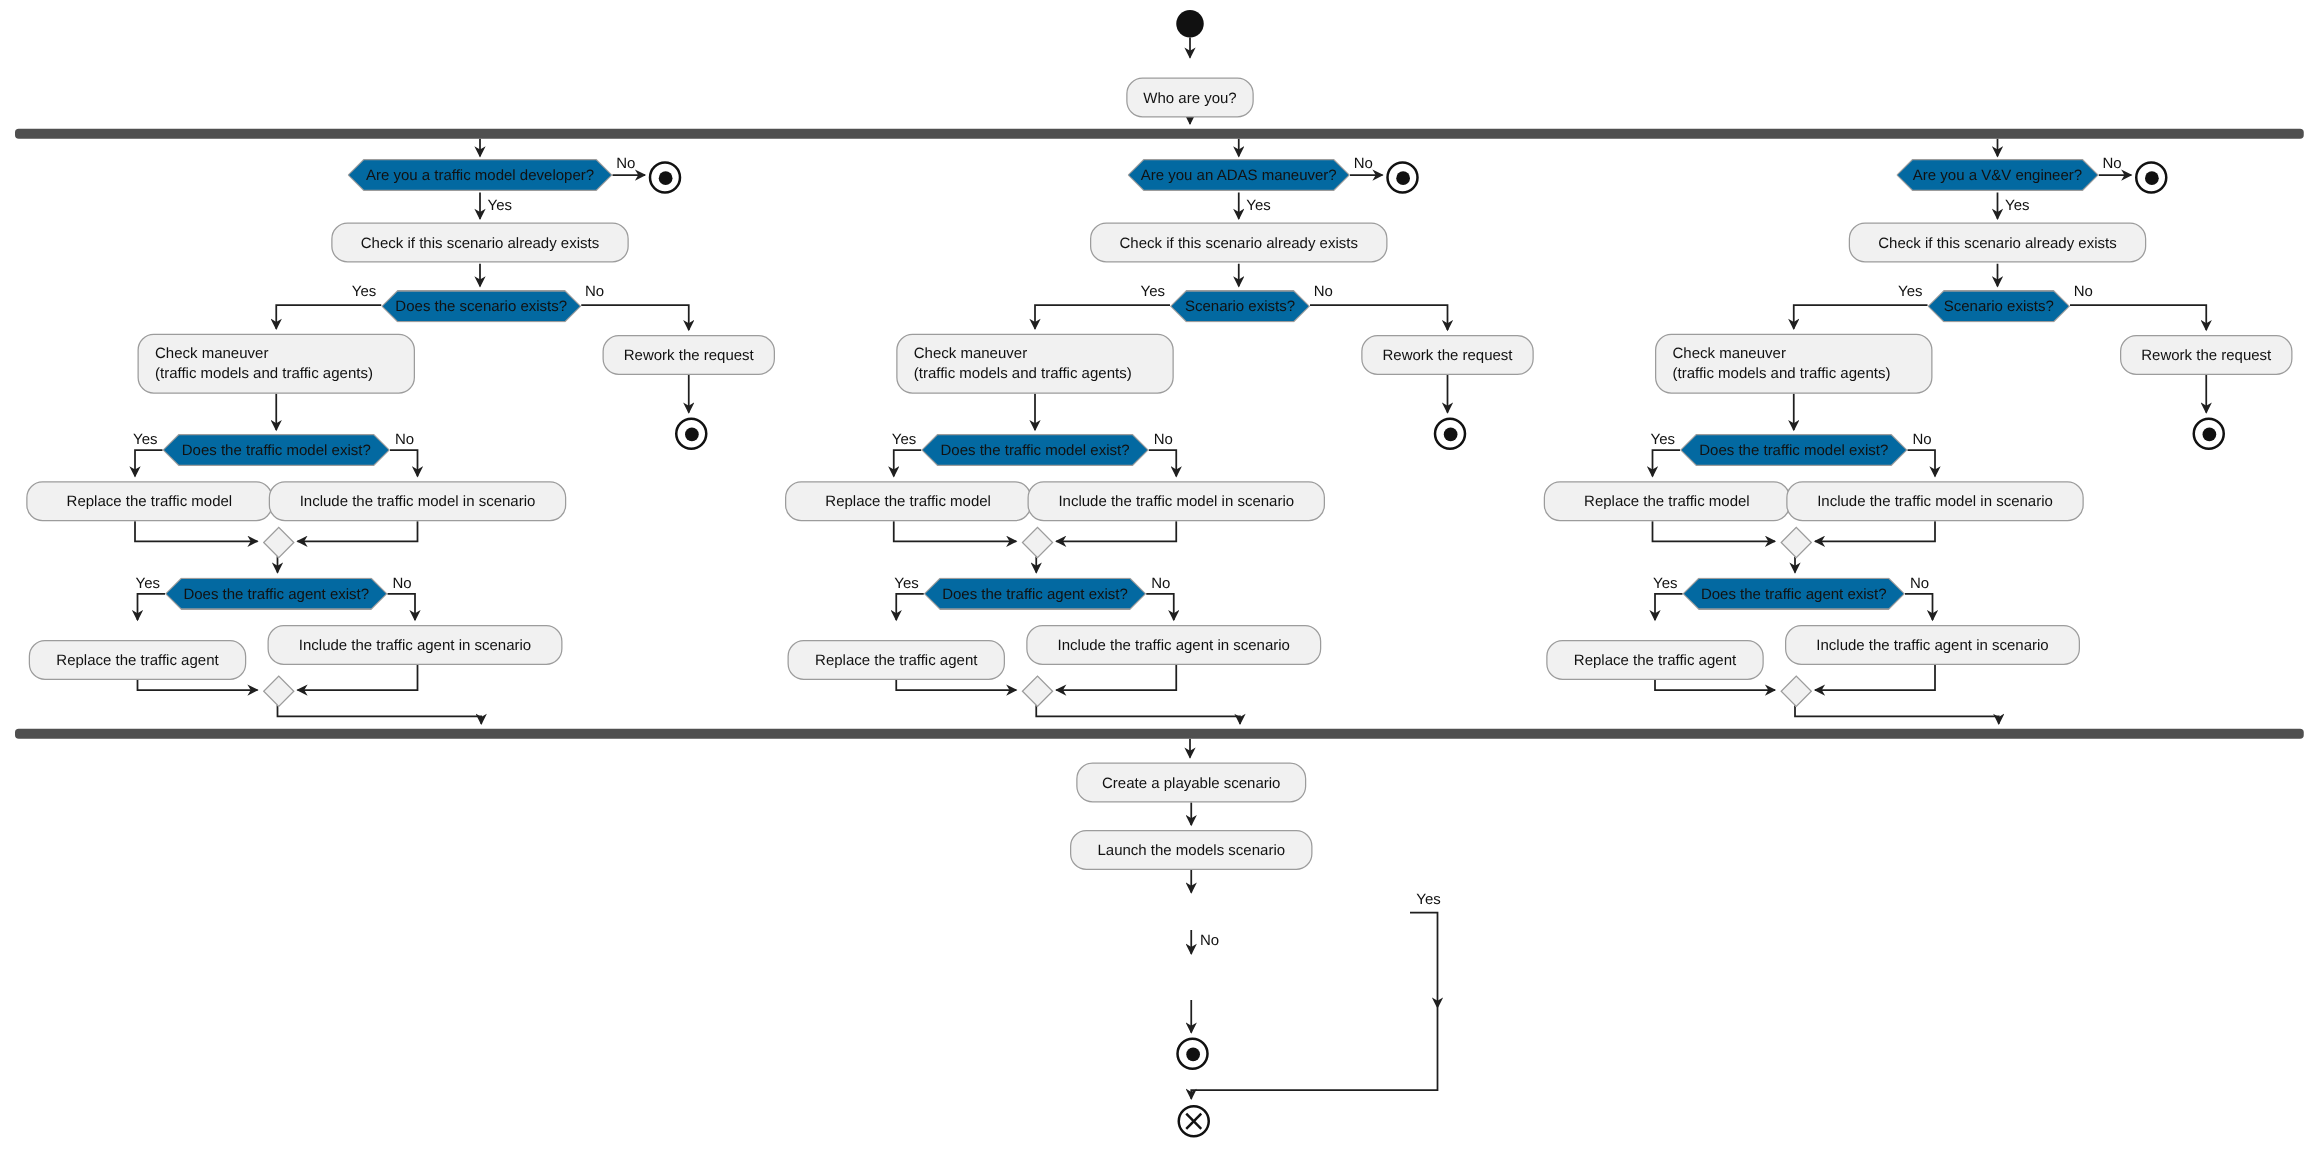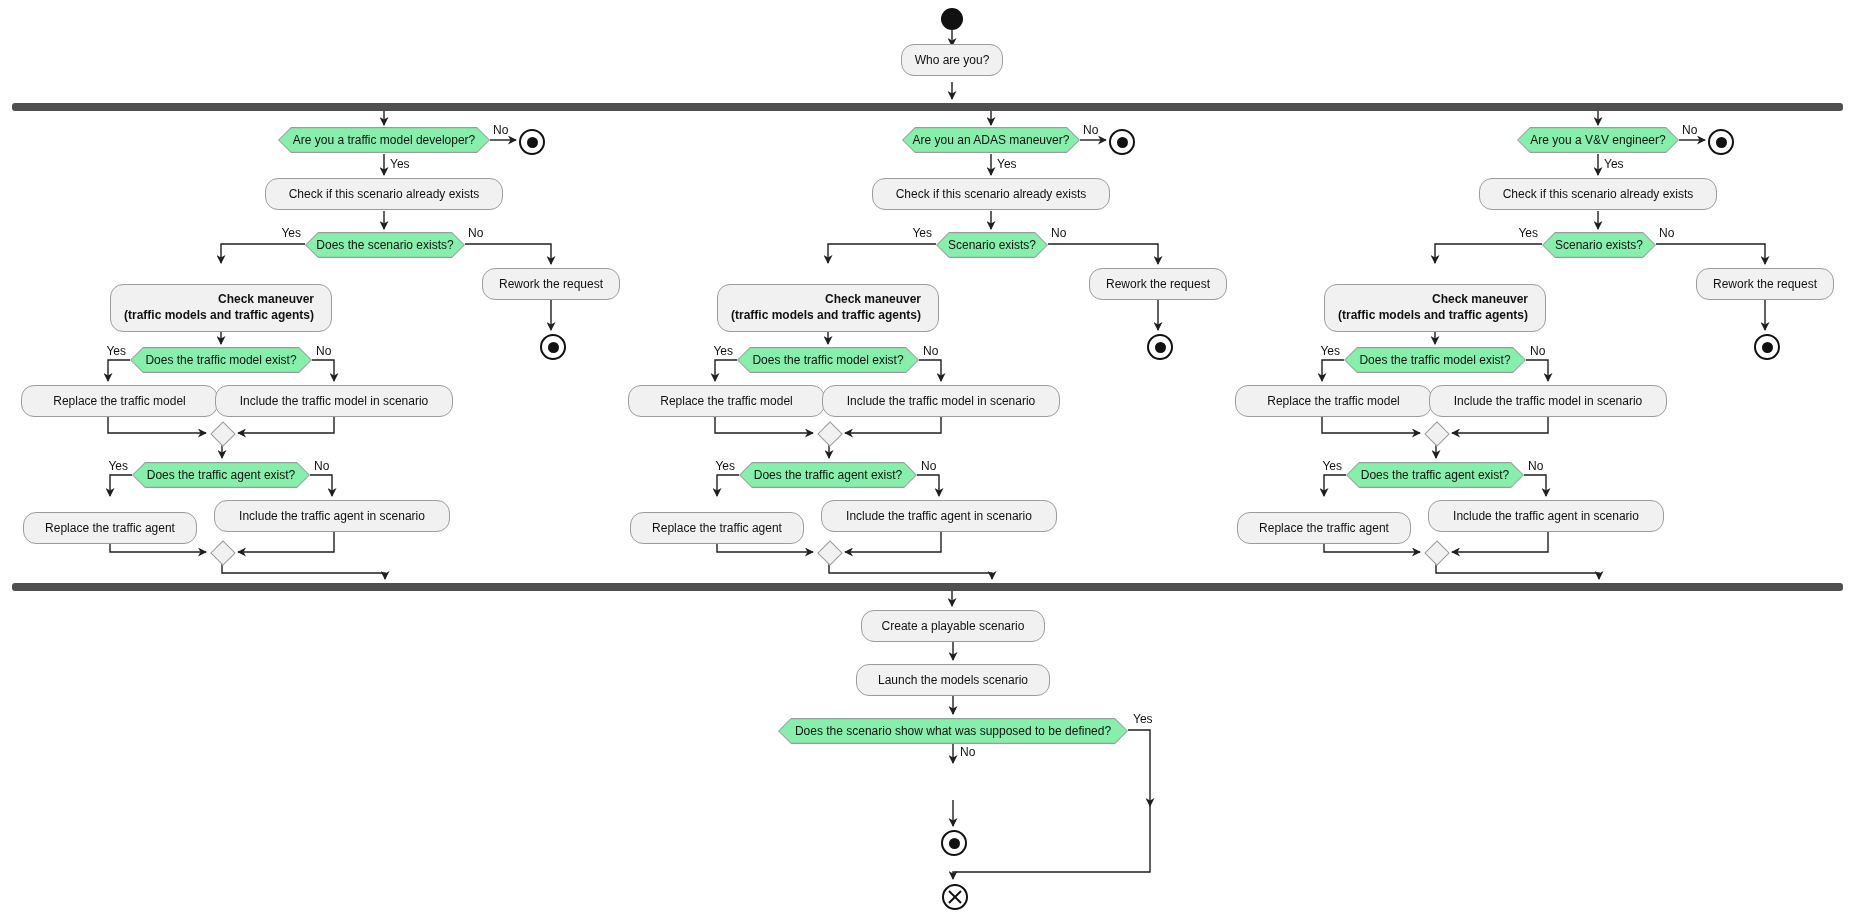--- a/index.html
+++ b/index.html
@@ -12,21 +12,21 @@
   .activity{
     position:absolute;box-sizing:border-box;background:#f1f1f1;border:1.2px solid #9c9c9c;
     border-radius:13px;display:flex;align-items:center;justify-content:center;
     white-space:nowrap;height:32px;
   }
   .hex{
     position:absolute;box-sizing:border-box;height:26px;background:#9c9c9c;
     clip-path:polygon(13px 0,calc(100% - 13px) 0,100% 50%,calc(100% - 13px) 100%,13px 100%,0 50%);
   }
   .hex .hex-in{
-    position:absolute;inset:1.2px;background:#86efac;display:flex;align-items:center;justify-content:center;
+    position:absolute;inset:1.2px;background:#0369a1;display:flex;align-items:center;justify-content:center;
     white-space:nowrap;
     clip-path:polygon(12px 0,calc(100% - 12px) 0,100% 50%,calc(100% - 12px) 100%,12px 100%,0 50%);
   }
   .lbl{position:absolute;white-space:nowrap;line-height:1.1;}
   .lbl.r{text-align:right;width:30px;}
   .diamond{position:absolute;width:16px;height:16px;background:#f1f1f1;border:1.2px solid #9c9c9c;transform:rotate(45deg);}
   .start-dot{position:absolute;width:22px;height:22px;background:#111;border-radius:50%;}
   .end-ring{position:absolute;width:22px;height:22px;border:2px solid #111;border-radius:50%;
     display:flex;align-items:center;justify-content:center;background:#fff;}
   .end-ring::after{content:'';width:11px;height:11px;background:#111;border-radius:50%;}
@@ -42,40 +42,40 @@
   .b2{--bx:607px;--c1w:178px;--c2w:112px;}
   .b3{--bx:1214px;--c1w:162px;--c2w:114px;}
   .cond1{top:127px;left:calc(384px - var(--c1w)/2);width:var(--c1w);}
   .no1{top:124px;left:calc(384px + var(--c1w)/2 + 3px);}
   .end1{top:129px;left:calc(384px + var(--c1w)/2 + 29px);}
   .yes1{top:158px;left:390px;}
   .box1{top:178px;left:265px;width:238px;}
   .cond2{top:232px;left:calc(385px - var(--c2w)/2);width:var(--c2w);}
   .yes2{top:227px;left:calc(385px - var(--c2w)/2 - 34px);}
   .no2{top:227px;left:calc(385px + var(--c2w)/2 + 3px);}
-  .maneuver{top:284px;left:110px;width:222px;height:48px;justify-content:flex-start;
-    padding-left:13px;white-space:pre-line;text-align:right;line-height:1.3;font-weight:bold;}
+  .maneuver{top:267px;left:110px;width:222px;height:48px;justify-content:flex-start;
+    padding-left:13px;white-space:pre-line;text-align:left;line-height:1.3;}
   .rework{top:268px;left:482px;width:138px;}
   .end2{top:334px;left:540px;}
   .cond3{top:347px;left:130px;width:182px;}
   .yes3{top:345px;left:96px;}
   .no3{top:345px;left:316px;}
   .replace-model{top:385px;left:21px;width:197px;}
   .include-model{top:385px;left:215px;width:238px;border-radius:13px;}
   .d1{top:425px;left:214px;}
   .cond4{top:462px;left:132px;width:178px;}
   .yes4{top:460px;left:98px;}
   .no4{top:460px;left:314px;}
   .replace-agent{top:512px;left:23px;width:174px;}
   .include-agent{top:500px;left:214px;width:236px;}
   .d2{top:544px;left:214px;}
 
   
   .start{top:8px;left:941px;}
-  .who{top:44px;left:901px;width:102px;}
+  .who{top:62px;left:901px;width:102px;}
   .fork{top:103px;}
   .join{top:583px;}
   .create{top:610px;left:861px;width:184px;}
   .launch{top:664px;left:856px;width:194px;}
   .cond5{top:718px;left:778px;width:350px;}
   .no5{top:746px;left:960px;}
   .yes5{top:713px;left:1133px;}
   .improve{top:767px;left:850px;width:208px;height:33px;}
   .final{top:830px;left:941px;}
   .kill{top:884px;left:942px;}
@@ -246,21 +246,18 @@
     <div class="lbl r yes4">Yes</div>
     <div class="lbl no4">No</div>
     <div class="activity replace-agent">Replace the traffic agent</div>
     <div class="activity include-agent">Include the traffic agent in scenario</div>
     <div class="diamond d2"></div>
   </div>
 
   <div class="bar join"></div>
   <div class="activity create">Create a playable scenario</div>
   <div class="activity launch">Launch the models scenario</div>
-  <div class="hex cond5">
-      <span class="hex-in">Does the scenario show what was supposed to be defined?</span>
-    </div>
   <div class="lbl no5">No</div>
   <div class="lbl yes5">Yes</div>
   <div class="end-ring final"></div>
   <div class="flow-end kill"></div>
 
 </div>
 
 </body></html>

